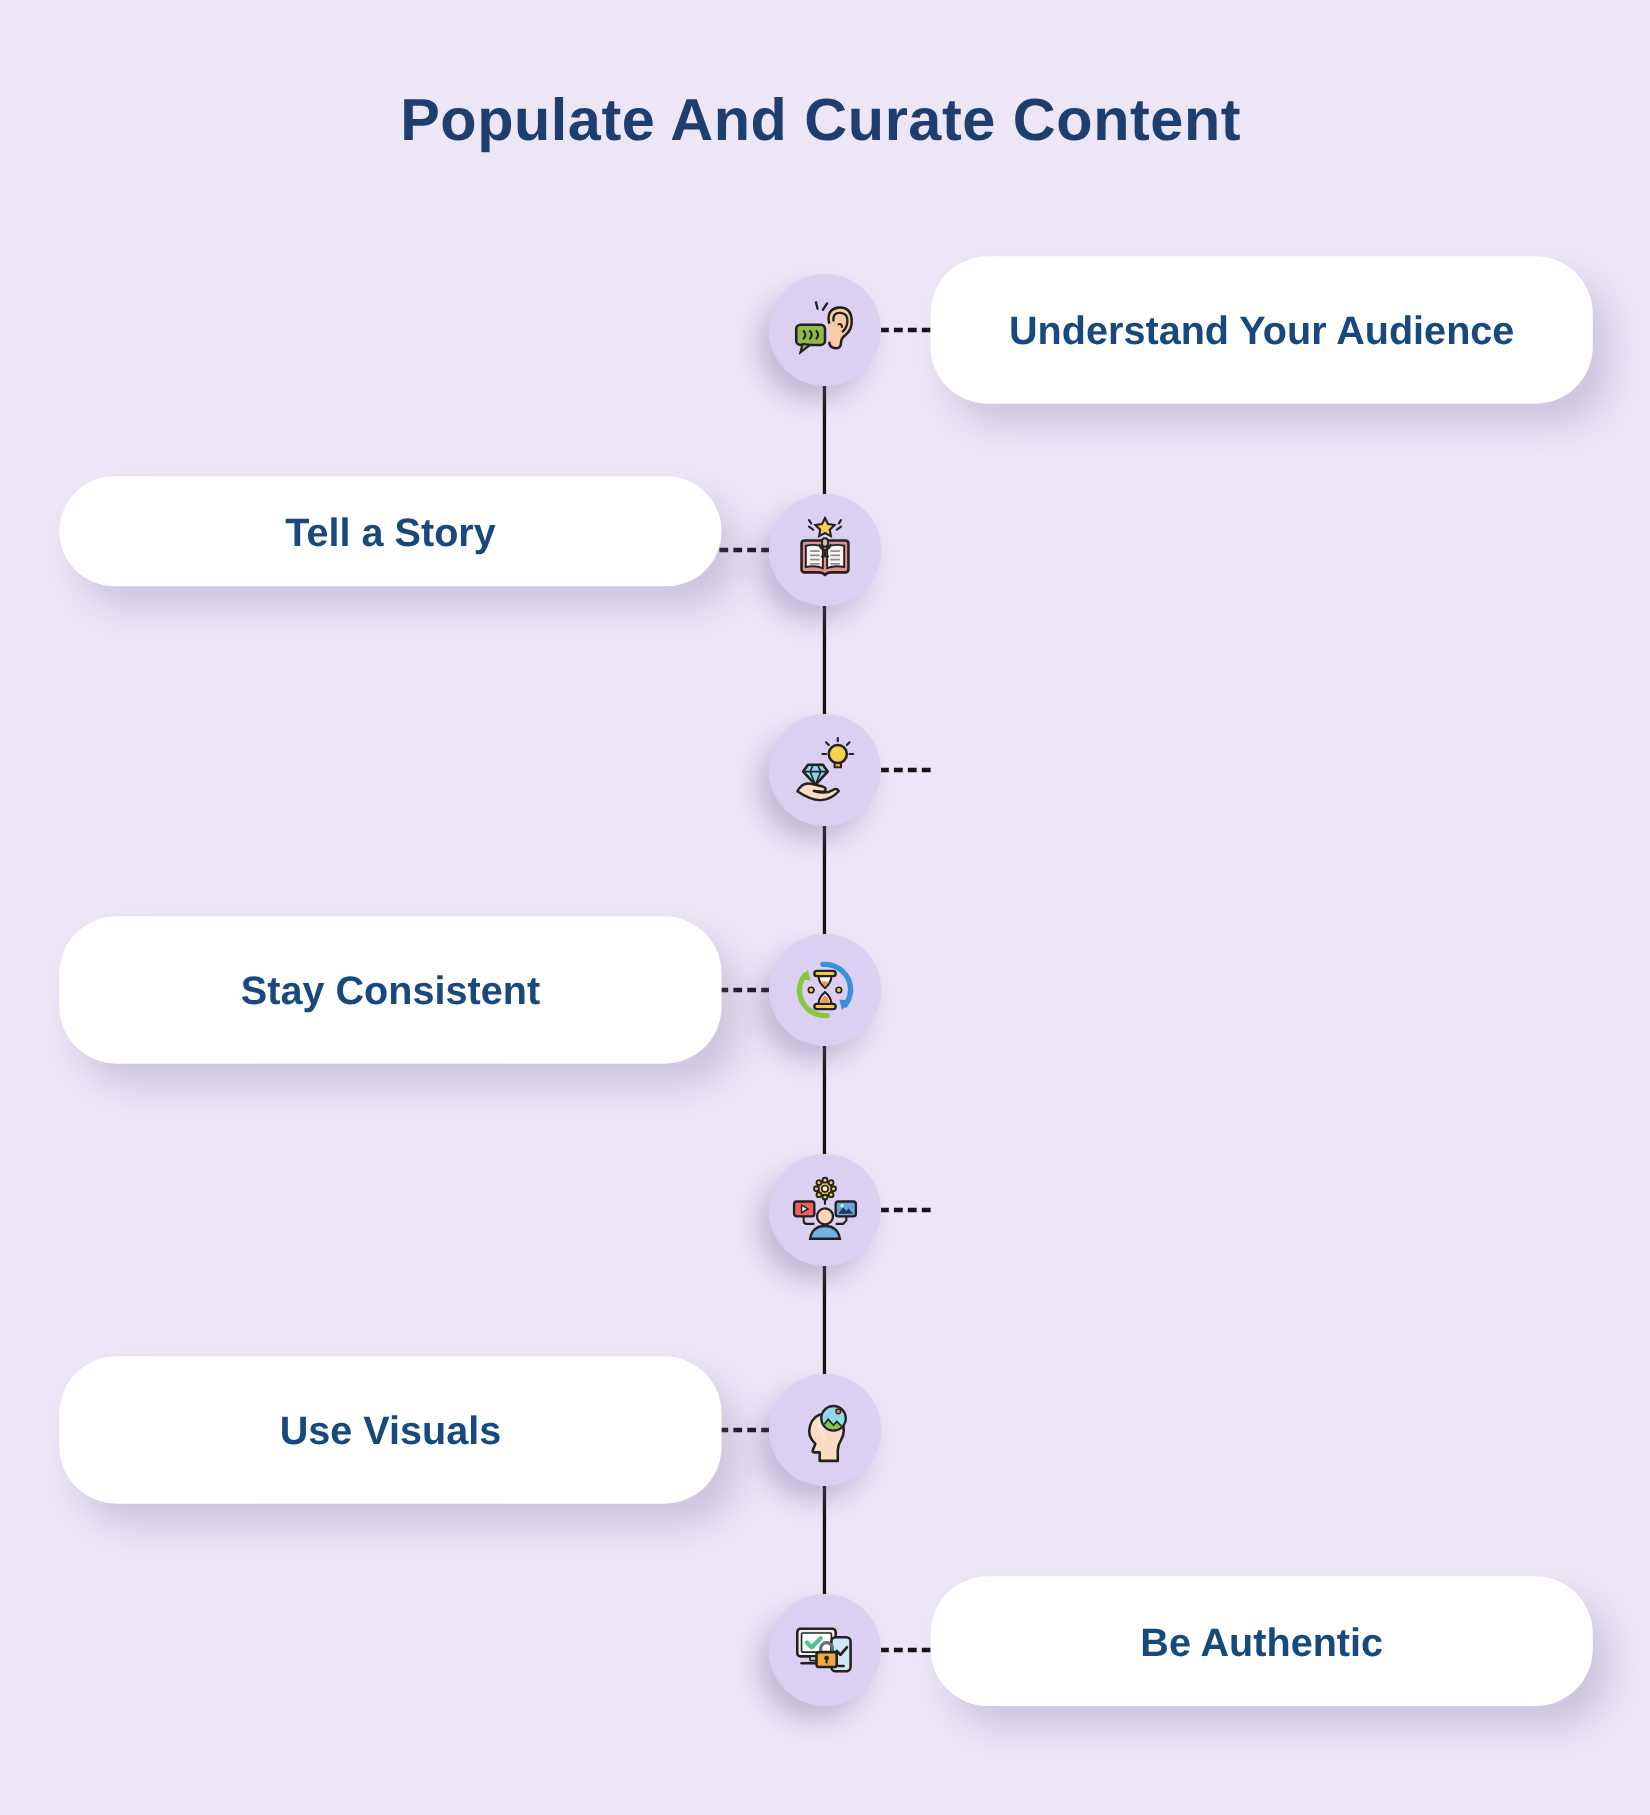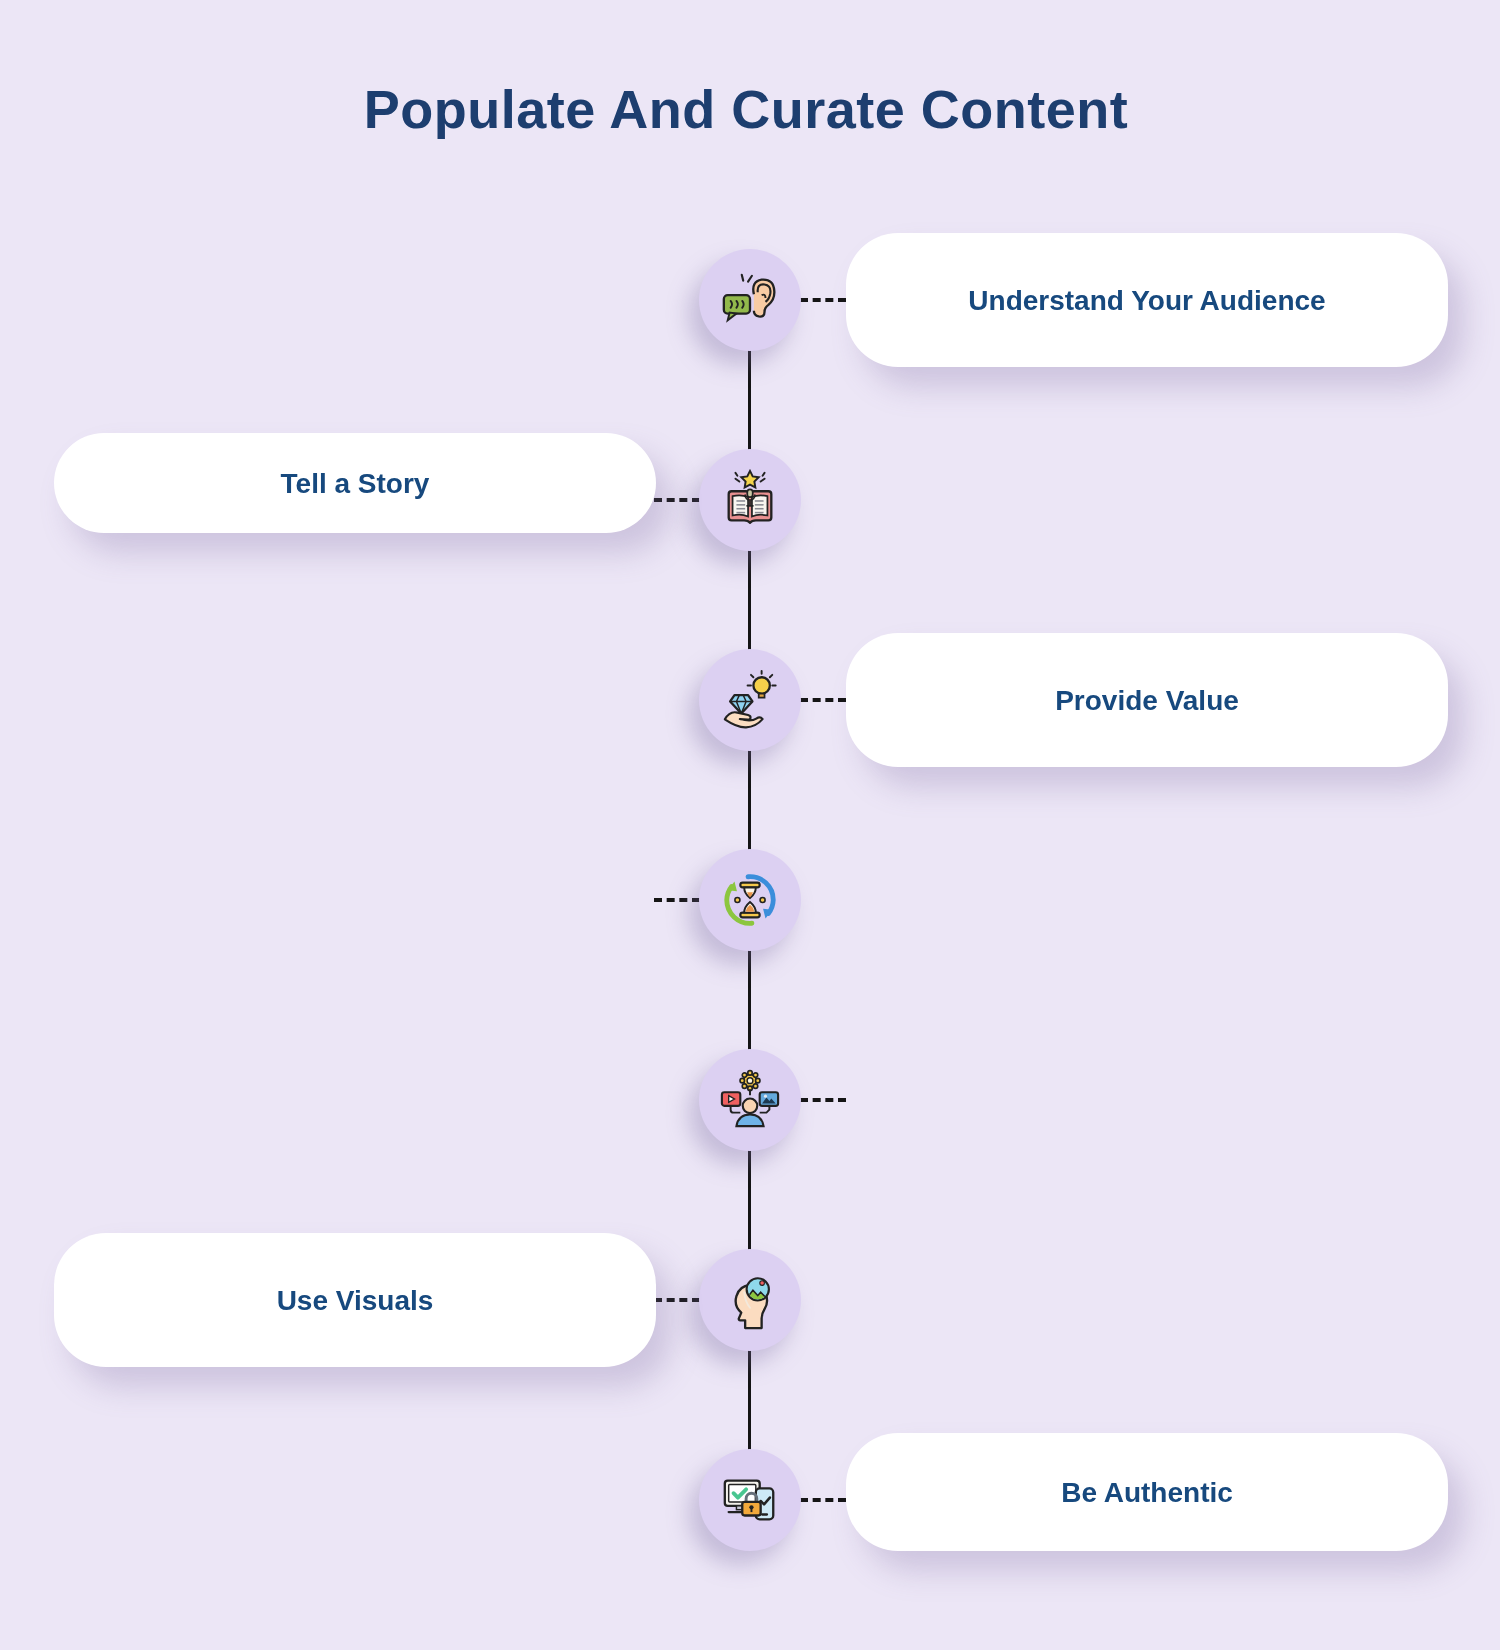--- a/index.html
+++ b/index.html
@@ -49,21 +49,21 @@
   .card{
     position:absolute;
     width:602px;
     background:#FFFFFF;
     border-radius:52px;
     box-shadow:16px 20px 30px rgba(124,108,162,0.28);
     display:flex;align-items:center;justify-content:center;
     z-index:2;
   }
   .card-label{
-    font-size:28px;
+    font-size:36px;
     font-weight:600;
     color:#17497E;
     text-align:center;
     white-space:pre-line;
     line-height:1.25;
     padding:0 30px;
   }
 </style>
 </head>
 <body>
@@ -135,40 +135,40 @@
         <path d="M35.5 8.5 l-2.5 -2.5"></path>
         <path d="M55 17 h3.5"></path>
         <path d="M33 17 h-3.5"></path>
     </g>
     <circle cx="44" cy="17" r="8.5" fill="#F6D14B" stroke="#222" stroke-width="2.4"></circle>
     <path d="M41 25.5 h6 v4 h-6 z" fill="#E0A23E" stroke="#222" stroke-width="1.8"></path>
     <path d="M16 27 h14 l4.5 6.5 -11.5 12.5 -11.5 -12.5 z" fill="#8ED2F0" stroke="#222" stroke-width="2.4" stroke-linejoin="round"></path>
     <path d="M11.5 33.5 h23 M23 46 l-5 -12.5 3 -6.5 M23 46 l5 -12.5 -3 -6.5" stroke="#222" stroke-width="1.5" fill="none"></path>
     <path d="M6 52 q5 -9 13 -7 l11 2.5 q3 .8 2.5 3 q-.4 2 -3 1.8 l-8 -.6 q12 3 17 -.5 q4 -2.8 6.5 .5 q-7 8 -17 8.5 q-9 .5 -22 -8.2 z" fill="#FBDDC1" stroke="#222" stroke-width="2.2" stroke-linejoin="round"></path>
   </svg>
-  <div class="card" style="left:846px;top:633px;height:134px;">
-    <div class="card-label">Provide Value</div>
-  </div>
 
   <div class="connector" style="left:654px;top:898px;"></div>
   <div class="node-circle" style="left:699px;top:849px;"></div>
   <svg class="node-icon" style="left:719px;top:869px;" viewBox="0 0 64 64">
     <path d="M30 8 a24 24 0 0 1 26 24 a24 24 0 0 1 -5 14" fill="none" stroke="#3B8EDB" stroke-width="5" stroke-linecap="round"></path>
     <path d="M55 42 l-7 9 -2.5 -10 z" fill="#3B8EDB"></path>
     <path d="M34 56 a24 24 0 0 1 -26 -24 a24 24 0 0 1 5 -14" fill="none" stroke="#8CC63F" stroke-width="5" stroke-linecap="round"></path>
     <path d="M9 22 l7 -9 2.5 10 z" fill="#8CC63F"></path>
     <rect x="22" y="14" width="20" height="5" rx="2.5" fill="#F5C84C" stroke="#222" stroke-width="2.2"></rect>
     <rect x="22" y="45" width="20" height="5" rx="2.5" fill="#F5C84C" stroke="#222" stroke-width="2.2"></rect>
     <path d="M26 19 h12 q0 6 -6 11 q-6 -5 -6 -11 z" fill="#FDF6E8" stroke="#222" stroke-width="2"></path>
     <path d="M29 24 h6 q-1 3.5 -3 5.2 q-2 -1.7 -3 -5.2 z" fill="#E8964B"></path>
     <path d="M26 45 h12 q0 -6 -6 -11 q-6 5 -6 11 z" fill="#FDF6E8" stroke="#222" stroke-width="2"></path>
     <path d="M27.5 44 h9 q-1 -4.5 -4.5 -7 q-3.5 2.5 -4.5 7 z" fill="#E8964B"></path>
     <circle cx="19" cy="32" r="2.6" fill="#F5C84C" stroke="#222" stroke-width="1.6"></circle>
     <circle cx="45" cy="32" r="2.6" fill="#F5C84C" stroke="#222" stroke-width="1.6"></circle>
   </svg>
+  <div class="card" style="left:54px;top:833px;height:134px;">
+    <div class="card-label">Stay Consistent</div>
+  </div>
 
   <div class="connector" style="left:800px;top:1098px;"></div>
   <div class="node-circle" style="left:699px;top:1049px;"></div>
   <svg class="node-icon" style="left:719px;top:1069px;" viewBox="0 0 64 64">
     <g fill="#F5C84C" stroke="#222" stroke-width="1.7">
       <circle cx="32" cy="12" r="6.5"></circle>
       <circle cx="32" cy="4" r="2.3"></circle>
         <circle cx="32" cy="20" r="2.3"></circle>
       <circle cx="24" cy="12" r="2.3"></circle>
         <circle cx="40" cy="12" r="2.3"></circle>

